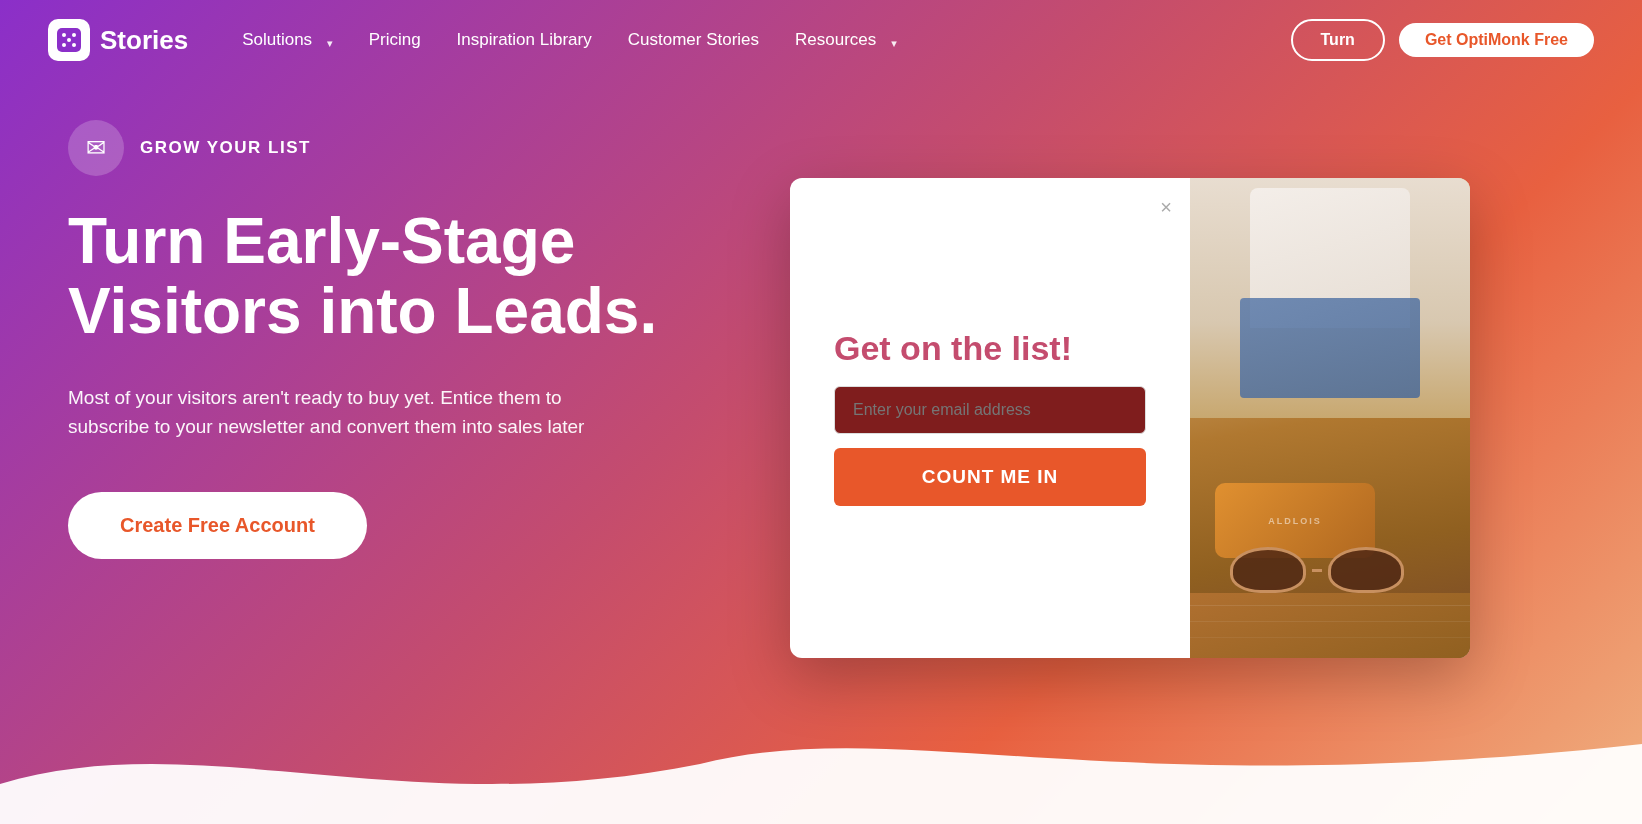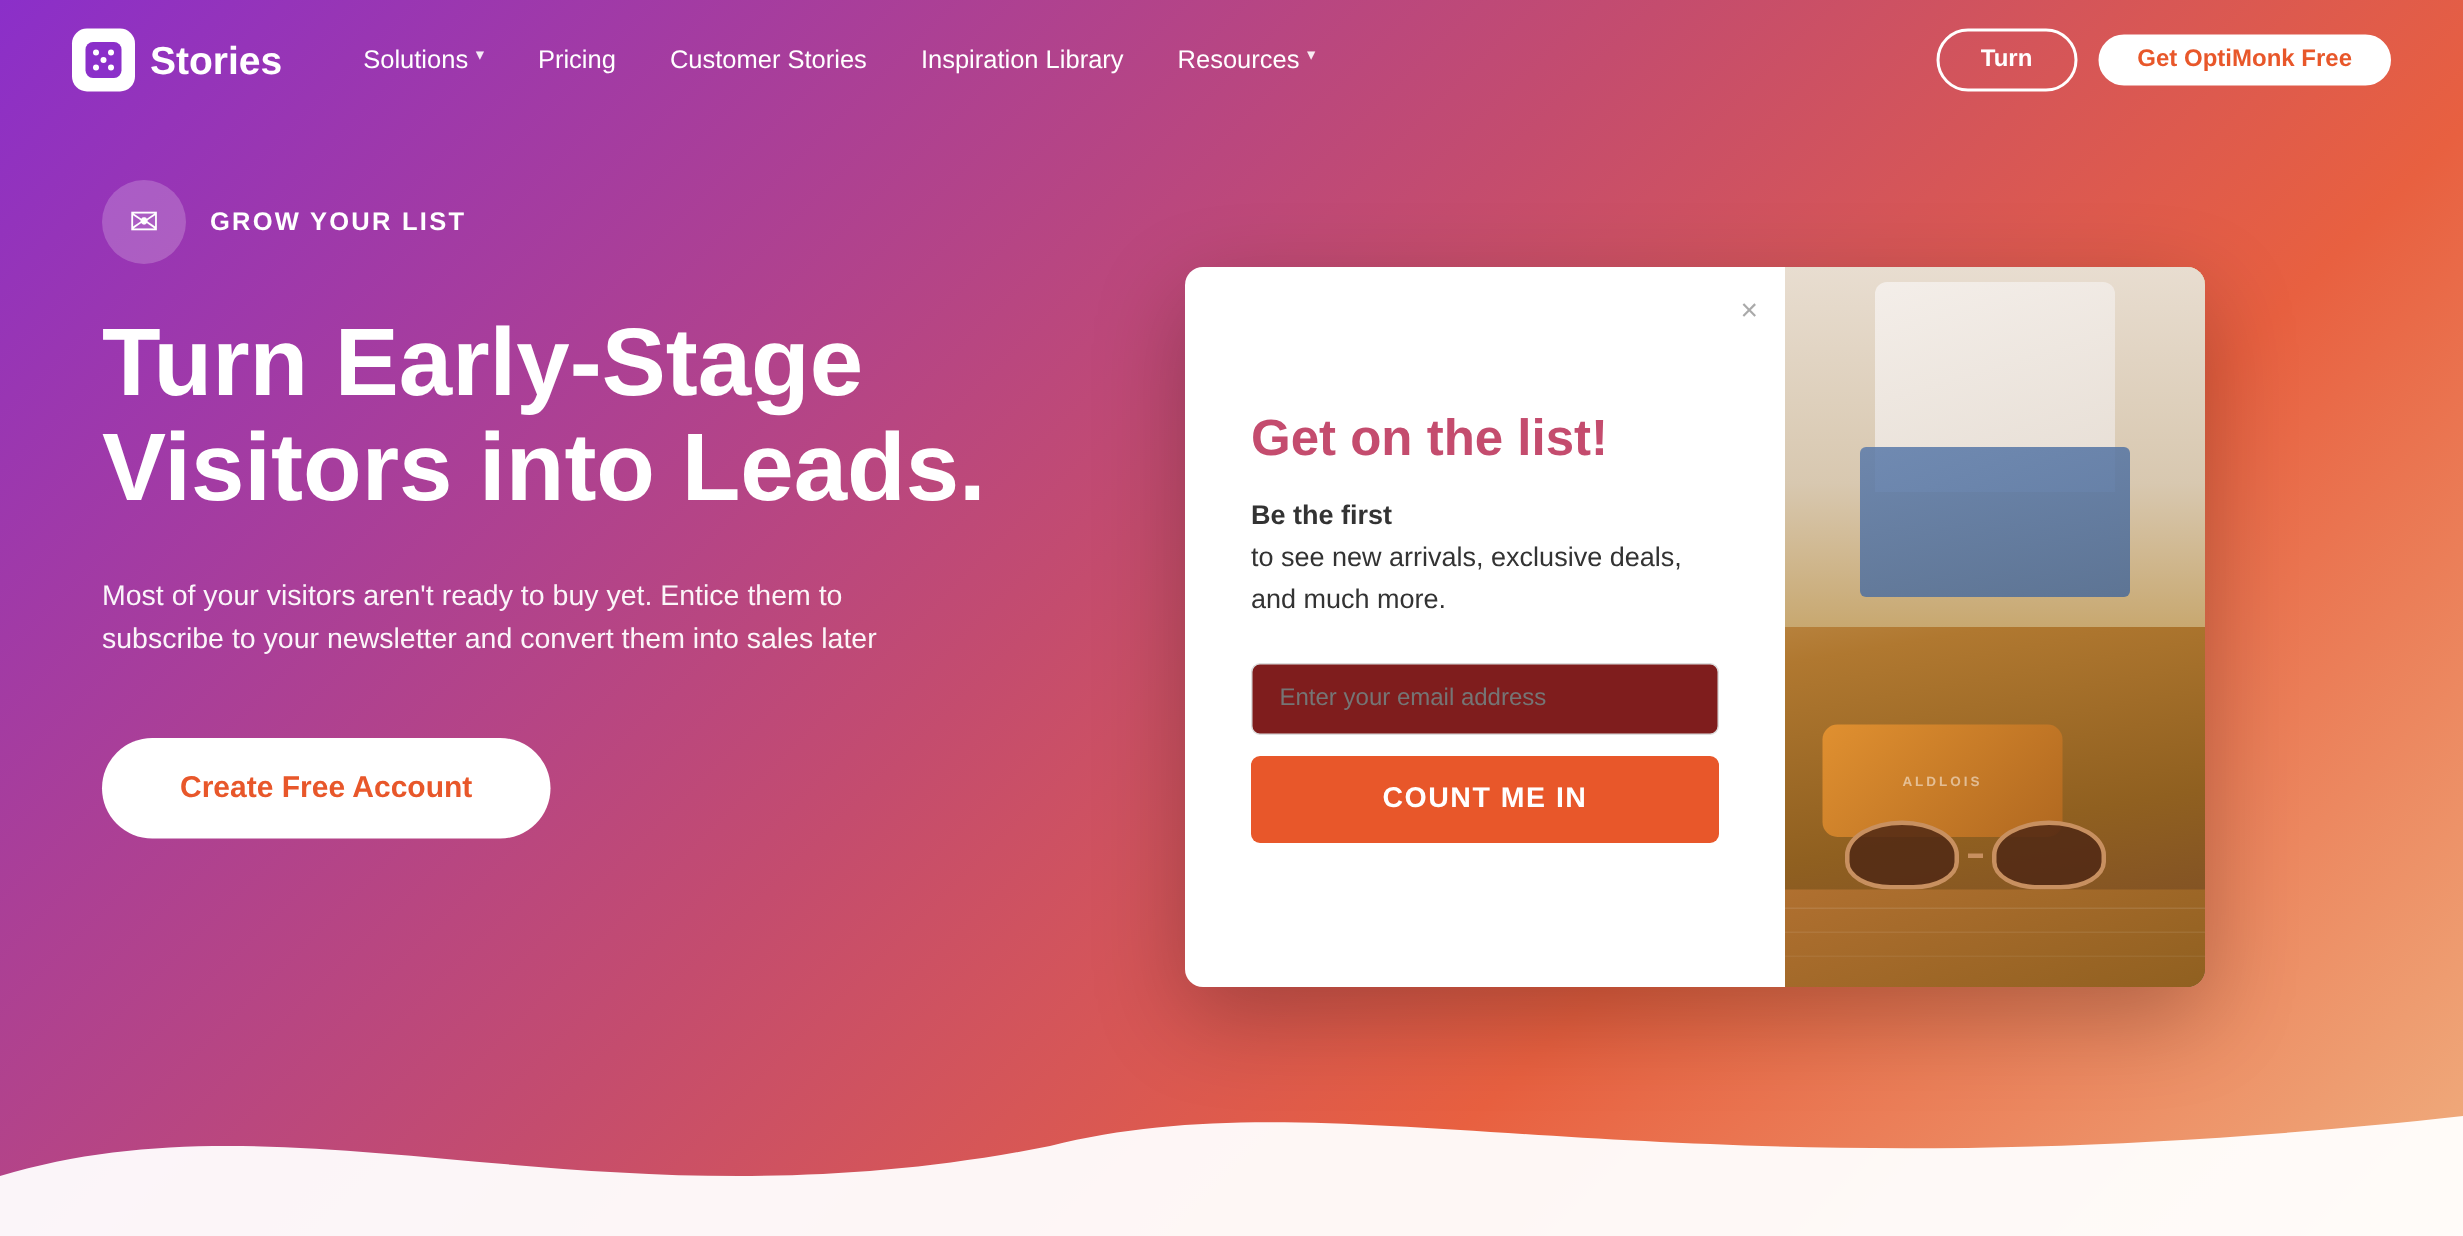--- a/index.html
+++ b/index.html
@@ -41,22 +41,22 @@
       gap: 0;
       flex: 1;
     }
     .nav-item {
       color: white;
       font-size: 17px;
       font-weight: 500;
       padding: 10px 18px;
       cursor: pointer;
       display: flex;
-      align-items: flex-start;
-      gap: 5px;
+      align-items: flex-end;
+      gap: 15px;
       white-space: nowrap;
     }
     .nav-item .chevron {
       font-size: 11px;
       opacity: 0.9;
     }
     .nav-actions {
       display: flex;
       align-items: center;
       gap: 14px;
@@ -256,24 +256,24 @@
     </a>
     <div class="nav-links">
       <div class="nav-item">
         <span>Solutions</span>
         <span class="chevron">▾</span>
       </div>
       <div class="nav-item">
         <span>Pricing</span>
       </div>
       <div class="nav-item">
+        <span>Inspiration Library</span>
+      </div>
+      <div class="nav-item">
         <span>Customer Stories</span>
-      </div>
-      <div class="nav-item">
-        <span>Inspiration Library</span>
       </div>
       <div class="nav-item">
         <span>Resources</span>
         <span class="chevron">▾</span>
       </div>
     </div>
     <div class="nav-actions">
       <button class="btn-login">Turn</button>
       <button class="btn-get-free">Get OptiMonk Free</button>
     </div>
@@ -286,25 +286,20 @@
     </div>
     <h1 class="hero-headline">Turn Early-Stage Visitors into Leads.</h1>
     <p class="hero-subtext">Most of your visitors aren't ready to buy yet. Entice them to subscribe to your newsletter and convert them into sales later</p>
     <button class="btn-create-account">Create Free Account</button>
   </div>
 
   <div class="popup-modal">
     <div class="popup-left">
       <button class="popup-close">×</button>
       <h2 class="popup-title">Get on the list!</h2>
-      <p class="popup-body">
-        <strong>Be the first</strong>
-        <br>
-        <span>to see new arrivals, exclusive deals, and much more.</span>
-      </p>
       <input class="popup-email-input" type="email" placeholder="Enter your email address" style="">
       <button class="popup-cta-btn">COUNT ME IN</button>
     </div>
     <div class="popup-right">
 
       <div style="width:100%;height:100%;background:linear-gradient(170deg,#e8d0b0 0%,#d4a870 25%,#b07830 50%,#906020 75%,#784828 100%);position:relative;overflow:hidden;">
 
         <div style="position:absolute;top:0;left:0;right:0;height:50%;background:linear-gradient(180deg,#e8ddd0 0%,#d8c8b0 60%,#c8a870 100%);"></div>
 
         <div style="position:absolute;top:10px;left:60px;width:160px;height:140px;background:linear-gradient(160deg,#f5f0ec,#e8e0d8);border-radius:8px 8px 0 0;opacity:0.9;"></div>

